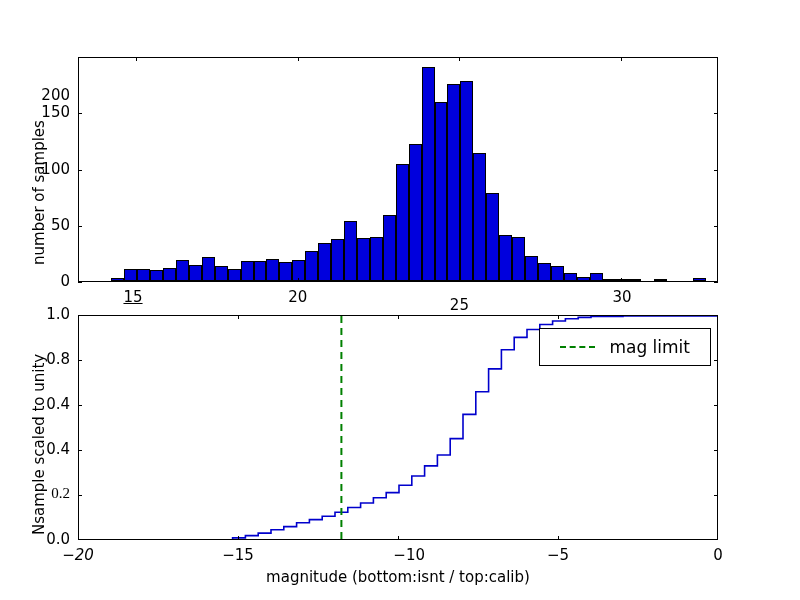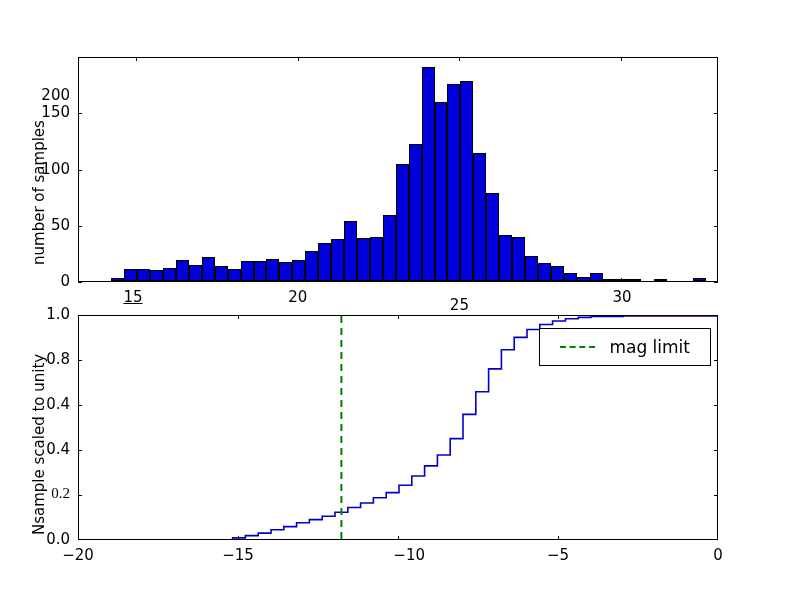--- a/index.html
+++ b/index.html
@@ -220,32 +220,33 @@
       <div class="tick y-left" style="left: 78px; top: 450px;"></div>
       <div class="tick y-right" style="left: 714px; top: 450px;"></div>
       <div class="tick y-left" style="left: 78px; top: 405px;"></div>
       <div class="tick y-right" style="left: 714px; top: 405px;"></div>
       <div class="tick y-left" style="left: 78px; top: 360px;"></div>
       <div class="tick y-right" style="left: 714px; top: 360px;"></div>
       <div class="tick y-left" style="left: 78px; top: 315px;"></div>
       <div class="tick y-right" style="left: 714px; top: 315px;"></div>
     </div>
   <div id="ticklabels-bottom">
-      <div class="ticklabel x" style="left: 38px; top: 546px; width: 80px;">−20</div>
+      <div class="ticklabel x" style="left: 38px; top: 546px; width: 80px; font-style: italic;">−20</div>
       <div class="ticklabel x" style="left: 198px; top: 546px; width: 80px;">−15</div>
       <div class="ticklabel x" style="left: 345px; top: 546px; width: 80px; text-align: right;">−10</div>
       <div class="ticklabel x" style="left: 518px; top: 546px; width: 80px;">−5</div>
       <div class="ticklabel x" style="left: 678px; top: 546px; width: 80px;">0</div>
       <div class="ticklabel y" style="left: 4px; top: 530px; width: 66px;">0.0</div>
       <div class="ticklabel y" style="left: 4px; top: 485px; width: 66px; font-family: Liberation Serif, serif;">0.2</div>
       <div class="ticklabel y" style="left: 4px; top: 440px; width: 66px;">0.4</div>
       <div class="ticklabel y" style="left: 4px; top: 395px; width: 66px;">0.4</div>
       <div class="ticklabel y" style="left: 4px; top: 350px; width: 66px;">0.8</div>
       <div class="ticklabel y" style="left: 4px; top: 305px; width: 66px;">1.0</div>
     </div>
 
+  <div class="xlabel" style="left:78px; top:568px; width:640px;">magnitude (bottom:isnt / top:calib)</div>
 
   <div class="legend" style="left:539px; top:328px; width:172px; height:38px;">
     <span class="legend-swatch"></span>
     <span class="legend-label">mag limit</span>
   </div>
 
 </div>
 
 </body></html>

